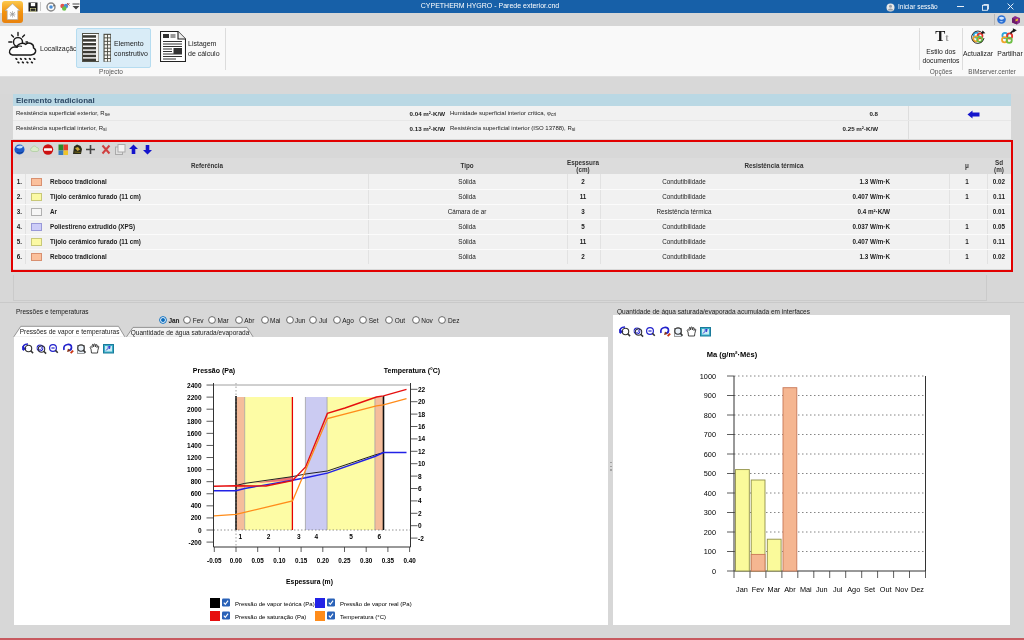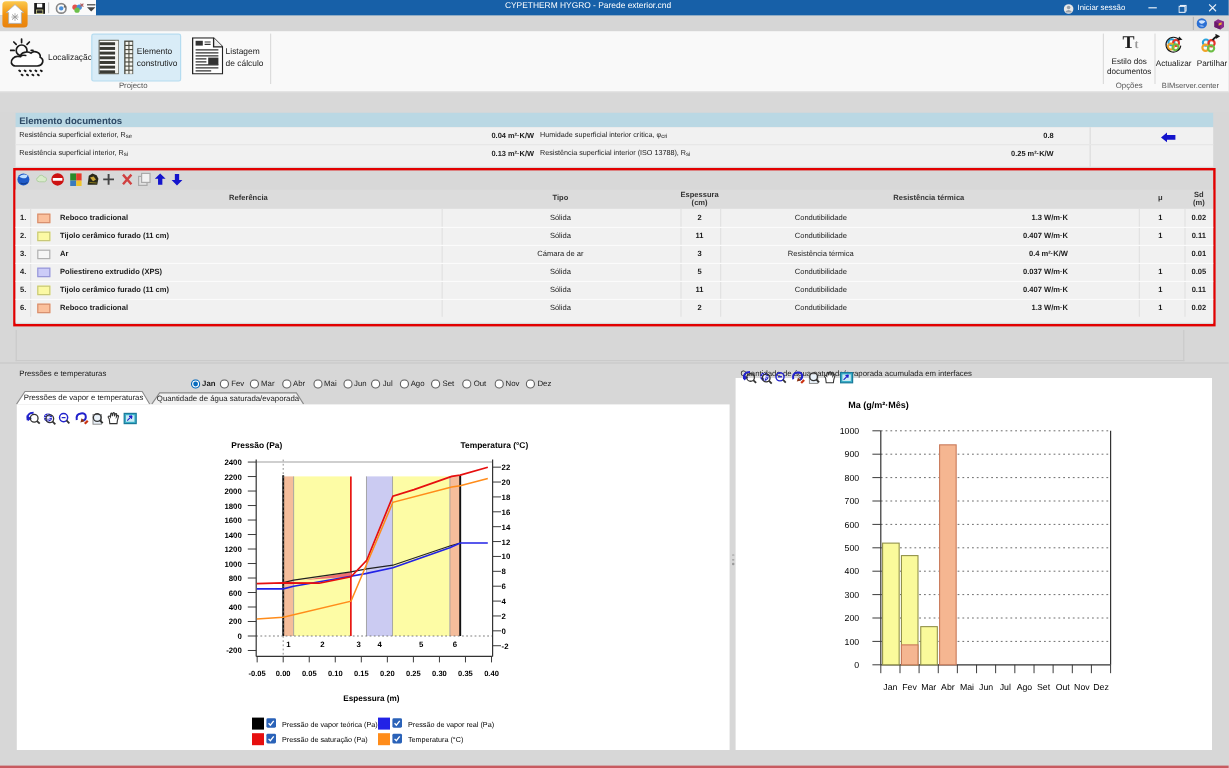--- a/index.html
+++ b/index.html
@@ -194,21 +194,21 @@
 <path d="M11.5 5.5 Q13.5 2.5 15.5 2.5" stroke="#1a1a1a" stroke-width="1.6" fill="none"></path>
 <path d="M13.8 0.2 L17.8 2.3 L14.2 4.6 Z" fill="#1a1a1a"></path>
 </svg>
 </div>
 <div class="abs" style="left:995px;top:50px;width:30px;text-align:center;font-size:6.8px;">Partilhar</div>
 <div class="abs" style="left:963px;top:68px;width:58px;text-align:center;font-size:6.3px;color:#555;">BIMserver.center</div>
 
 <div class="abs" style="left:0;top:77px;width:1024px;height:17px;background:#D8D8D8;"></div>
 
 <div class="abs" style="left:13px;top:94px;width:998px;height:12px;background:#BAD8E4;"></div>
-<div class="abs" style="left:16px;top:95.5px;font-size:8px;font-weight:bold;color:#2E4A66;">Elemento documentos</div>
+<div class="abs" style="left:16px;top:95.5px;font-size:8px;font-weight:bold;color:#2E4A66;">Elemento tradicional</div>
 
 <div class="abs" style="left:13px;top:106px;width:998px;height:33px;background:#F1F1F1;"></div>
 <div class="abs" style="left:908px;top:106px;width:1px;height:33px;background:#DDDDDD;"></div>
 <div class="abs" style="left:13px;top:120px;width:998px;height:1px;background:#E7E7E7;"></div>
 <div class="abs" style="left:16px;top:110px;font-size:6px;">Resistência superficial exterior, R<span style="font-size:5px;vertical-align:-1px;">se</span></div>
 <div class="abs r b" style="left:345px;top:110px;width:100px;font-size:6.2px;">0.04 m²·K/W</div>
 <div class="abs" style="left:450px;top:110px;font-size:6px;">Humidade superficial interior crítica, φ<span style="font-size:5px;vertical-align:-1px;">cri</span></div>
 <div class="abs r b" style="left:778px;top:110px;width:100px;font-size:6.2px;">0.8</div>
 <div class="abs" style="left:16px;top:125px;font-size:6px;">Resistência superficial interior, R<span style="font-size:5px;vertical-align:-1px;">si</span></div>
 <div class="abs r b" style="left:345px;top:125px;width:100px;font-size:6.2px;">0.13 m²·K/W</div>
@@ -580,21 +580,21 @@
       <rect x="208" y="272.5" width="8" height="8" rx="1.2" fill="#2A62B8"></rect>
       <path d="M209.8 276.7 L211.3 278.3 L214.1 274.7" stroke="#fff" stroke-width="1.1" fill="none"></path>
       <text x="221" y="279.5" font-size="6px">Pressão de saturação (Pa)</text>
       <rect x="301" y="272" width="10" height="10" fill="#FF8C1A"></rect>
       <rect x="313" y="272.5" width="8" height="8" rx="1.2" fill="#2A62B8"></rect>
       <path d="M314.8 276.7 L316.3 278.3 L319.1 274.7" stroke="#fff" stroke-width="1.1" fill="none"></path>
       <text x="326" y="279.5" font-size="6px">Temperatura (°C)</text>
     </svg>
   </div>
 
-<div class="abs" style="left:613px;top:306px;border-radius:28px;">
+<div class="abs" style="left:613px;top:323px;border-radius:28px;">
     <svg width="397" height="310" font-family="Liberation Sans, sans-serif">
       <g transform="translate(3,1)">
         <path d="M4 9 Q3 3 9 3" fill="none" stroke="#2222CC" stroke-width="1.6"></path>
         <path d="M3 5 L4.2 10 L7.5 7.5 Z" fill="#2222CC"></path>
         <g>
           <circle cx="9.5" cy="7.5" r="3.2" fill="none" stroke="#333" stroke-width="1.1"></circle>
           <path d="M11.7 9.7 L14.1 12.1" stroke="#333" stroke-width="1.5"></path>
         </g>
         <g>
           <circle cx="21" cy="7" r="3.4" fill="#2222CC"></circle>

